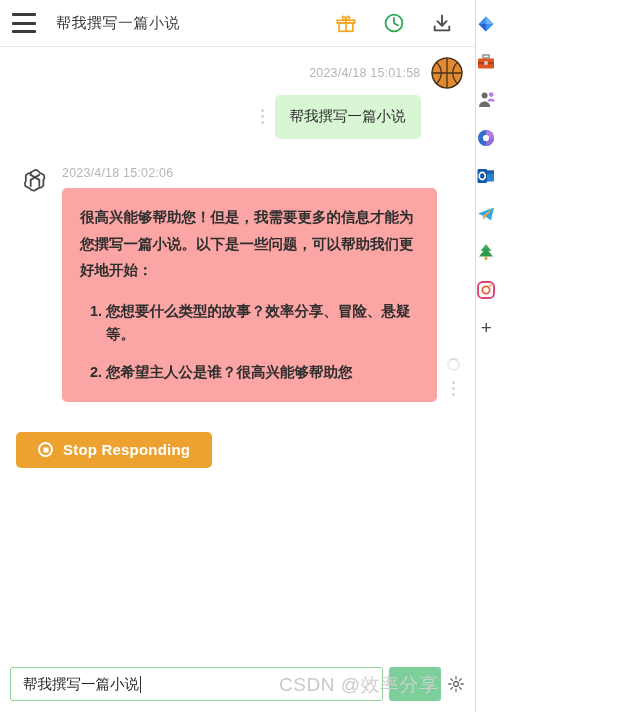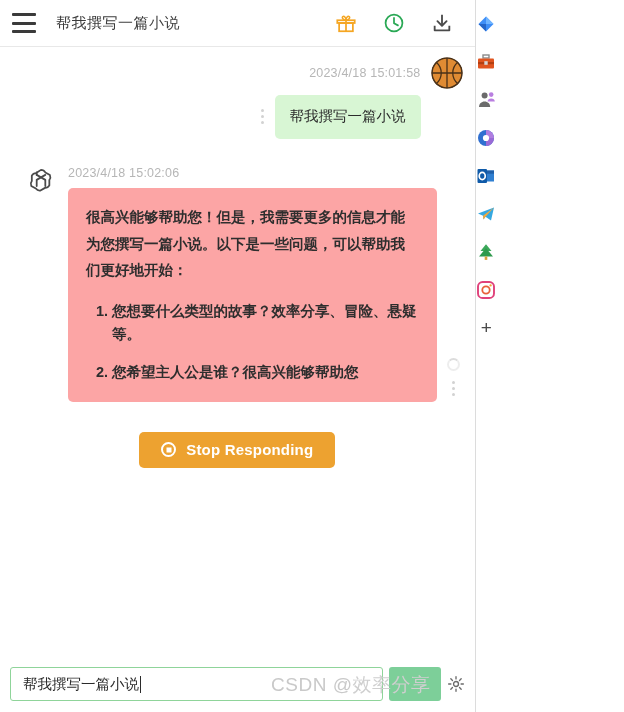--- a/index.html
+++ b/index.html
@@ -126,21 +126,21 @@
   .dots-v i {
     display: block;
     width: 3px; height: 3px;
     border-radius: 50%;
     background: #d2d2d2;
   }
 
   
   .row-bot {
     display: flex;
-    padding: 24px 12px 0 26px;
+    padding: 24px 12px 0 20px;
   }
   .bot-avatar {
     width: 30px; height: 30px;
     flex: 0 0 30px;
     margin-right: 12px;
     margin-top: 2px;
   }
   .bot-col { flex: 1; min-width: 0; }
   .bot-meta { margin-bottom: 7px; }
   .bot-bubble-wrap {
@@ -182,22 +182,22 @@
     width: 13px; height: 13px;
     border-radius: 50%;
     border: 2px solid #ededed;
     border-top-color: #dcdcdc;
     box-sizing: border-box;
   }
 
   
   .stop-wrap {
     display: flex;
-    justify-content: center;
     margin-top: 30px;
+    margin-left: 16px;
   }
   .stop-btn {
     background: #eda230;
     color: #ffffff;
     border: none;
     border-radius: 5px;
     height: 36px;
     padding: 0 22px;
     font-size: 15px;
     font-weight: bold;
@@ -298,21 +298,21 @@
     font-size: 19px;
     color: #4a4a4a;
     line-height: 1;
     cursor: pointer;
     user-select: none;
   }
 
   
   .watermark {
     position: absolute;
-    right: 44px;
+    right: 36px;
     bottom: 14px;
     font-size: 19px;
     color: #c9c9c9;
     letter-spacing: .5px;
     white-space: nowrap;
     pointer-events: none;
     z-index: 5;
   }
   .watermark .wm-cn { color: #cfcfcf; }
 </style>

